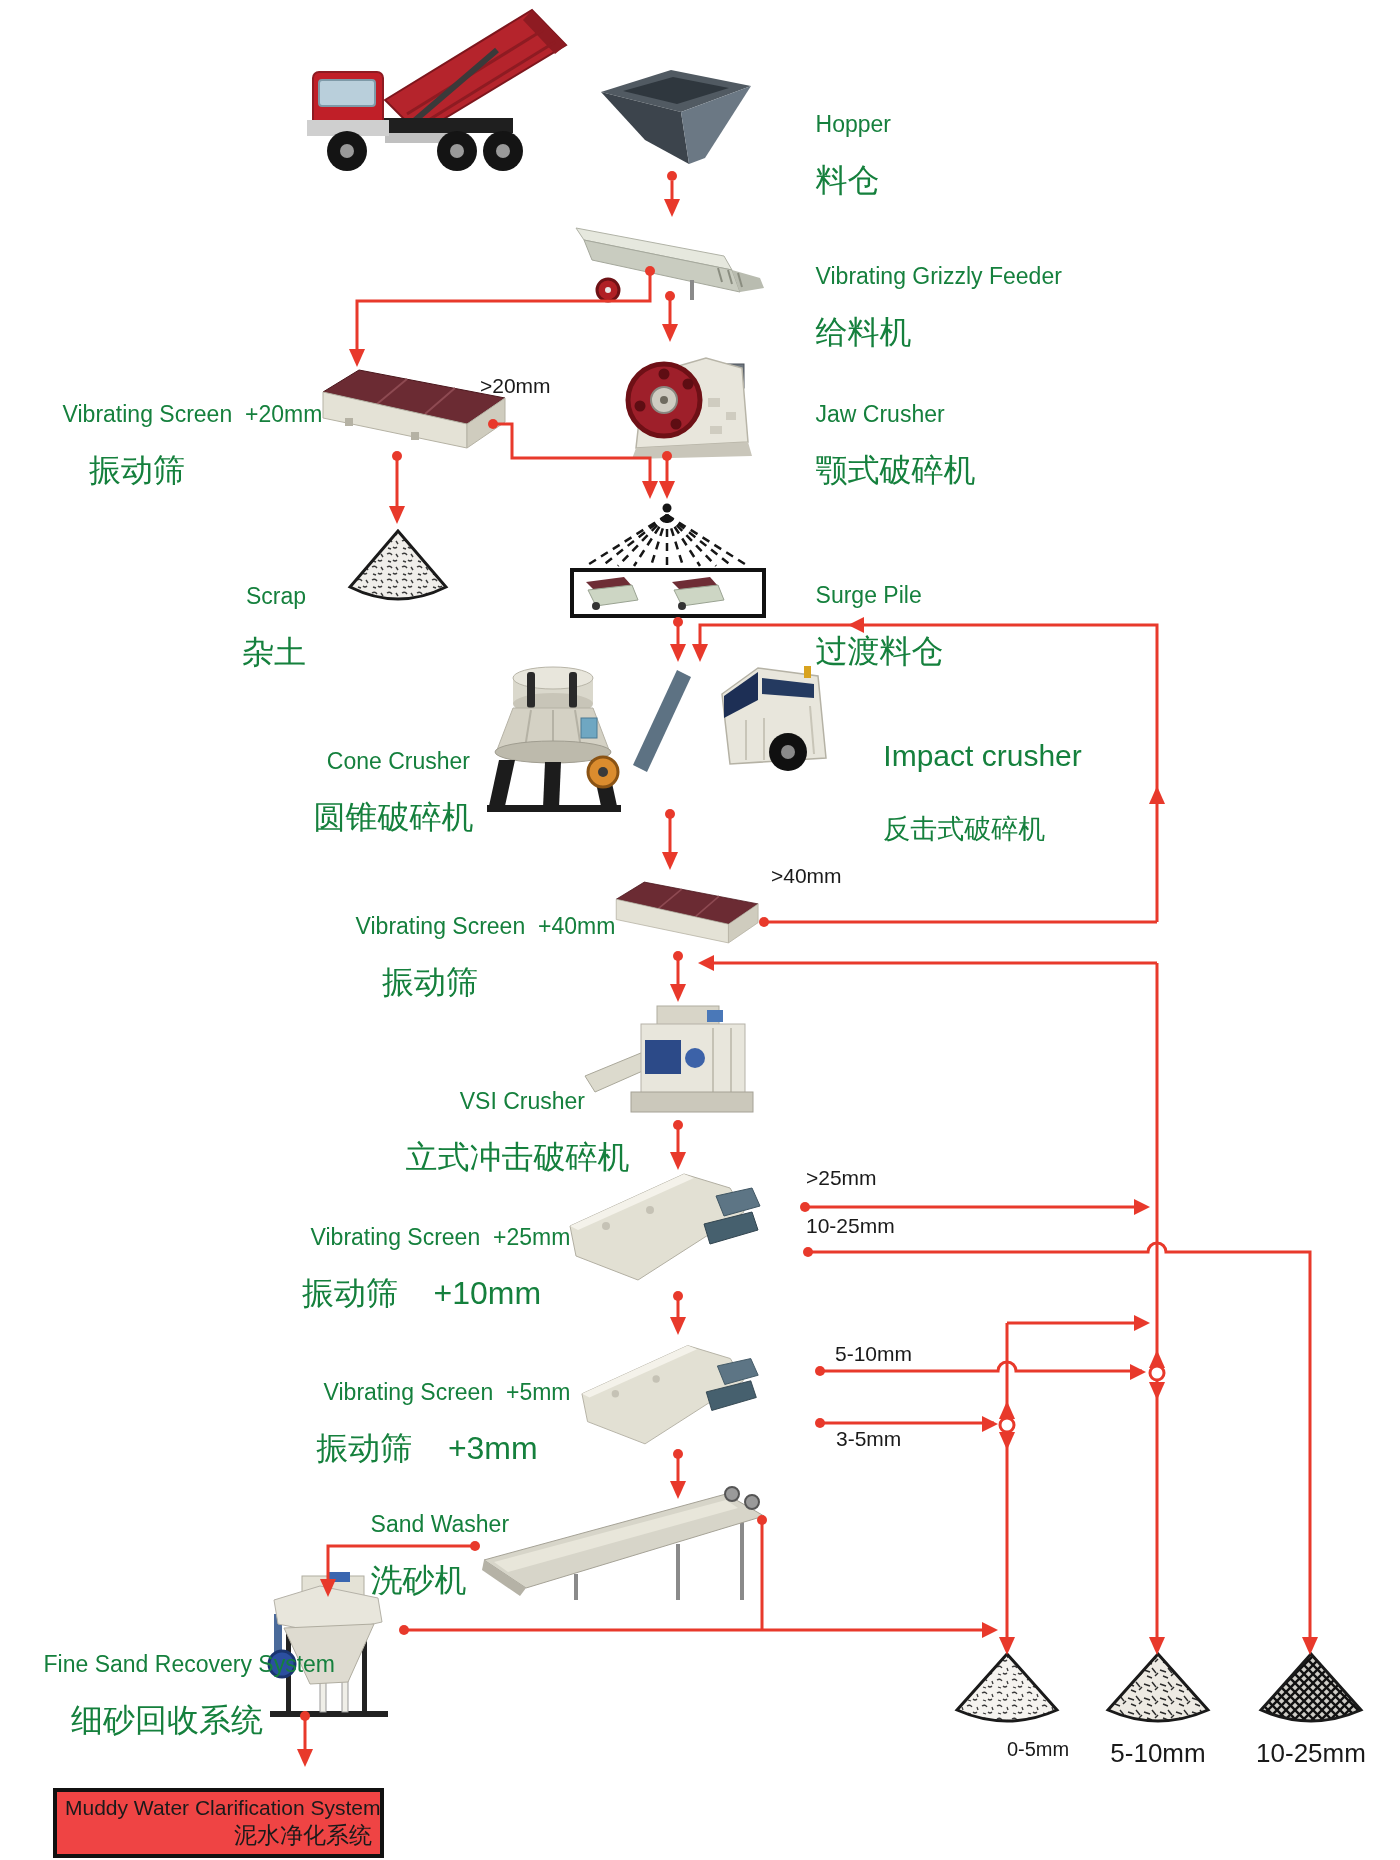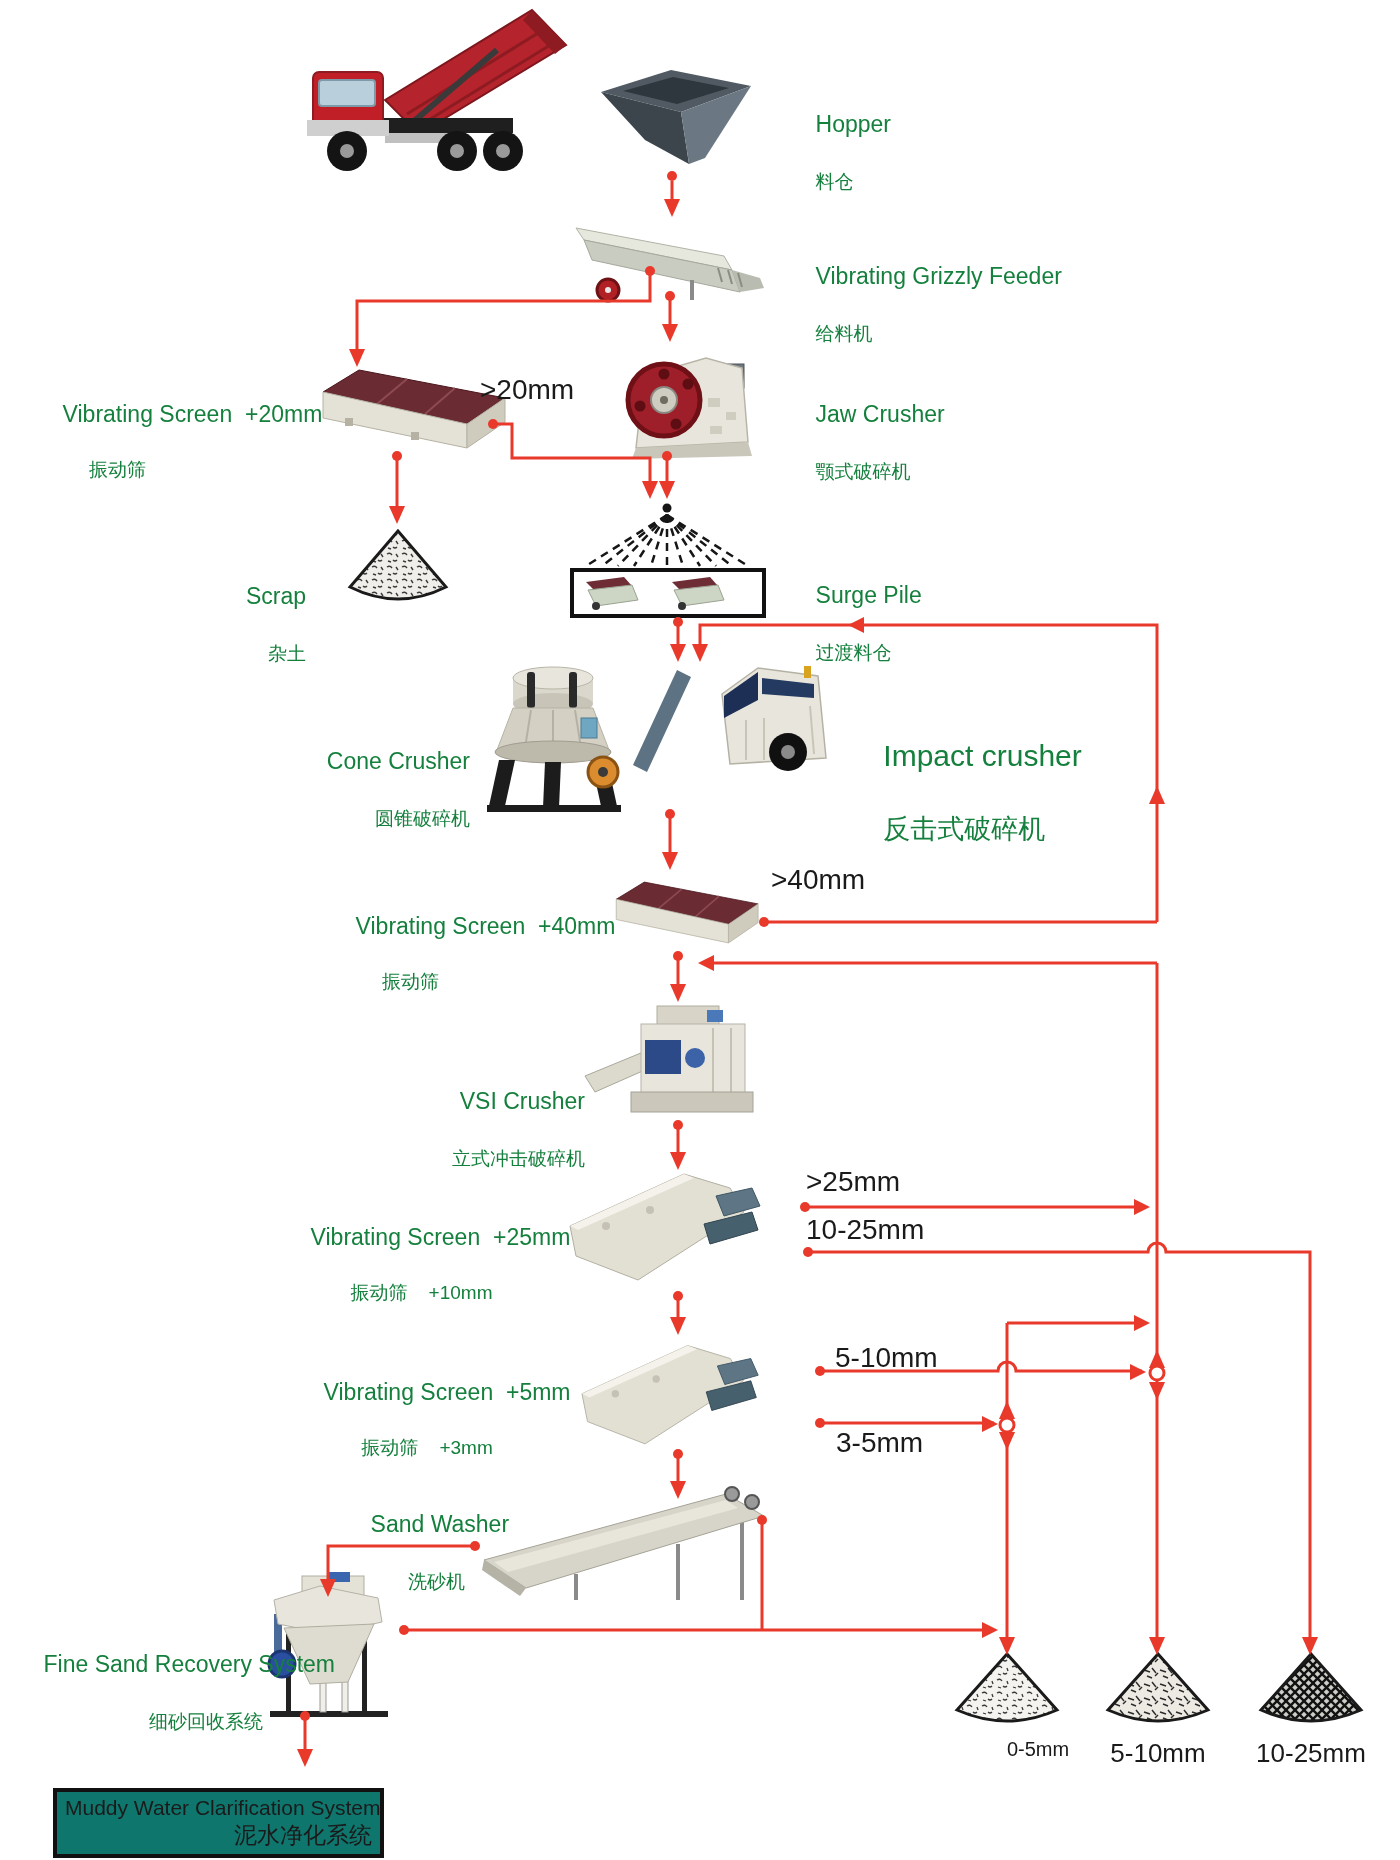--- a/index.html
+++ b/index.html
@@ -1,29 +1,29 @@
 <!DOCTYPE html>
 <html><head>
 <meta charset="utf-8">
 <style>
   html,body{margin:0;padding:0;background:#ffffff;}
   #canvas{position:relative;width:1400px;height:1860px;background:#ffffff;overflow:hidden;
           font-family:"Liberation Sans","DejaVu Sans",sans-serif;color:#1a1a1a;}
   .abs{position:absolute;}
   .lbl{position:absolute;font-size:23px;line-height:28px;color:#15803d;white-space:pre;}
-  .lbl .zh{font-size:19px;}
-  .mm{position:absolute;font-size:28px;color:#1a1a1a;white-space:pre;}
+  .lbl .zh{font-size:32px;}
+  .mm{position:absolute;font-size:21px;color:#1a1a1a;white-space:pre;}
   .big{font-size:30px;line-height:36px;}
   .big .zh{font-size:27px;text-align:center;}
   .ctr{text-align:center;}
   .rgt{text-align:right;}
   .screenlbl .l2c{display:block;text-align:center;}
   .screenlbl .l2i{display:block;padding-left:52px;}
   #surge-box{position:absolute;left:570px;top:568px;width:196px;height:50px;border:4px solid #111;background:#fff;box-sizing:border-box;}
-  #muddy-box{position:absolute;left:53px;top:1788px;width:331px;height:70px;border:4px solid #111;background:#0f766e;box-sizing:border-box;padding:2px 8px 0 8px;}
+  #muddy-box{position:absolute;left:53px;top:1788px;width:331px;height:70px;border:4px solid #111;background:#ef4444;box-sizing:border-box;padding:2px 8px 0 8px;}
   #muddy-box .l1{font-size:21px;line-height:27px;white-space:nowrap;}
   #muddy-box .l2{font-size:23px;line-height:28px;text-align:right;}
   svg{display:block;}
   #arrows{position:absolute;left:0;top:0;pointer-events:none;}
 </style>
 </head>
 <body>
 
 <div id="canvas">
 

